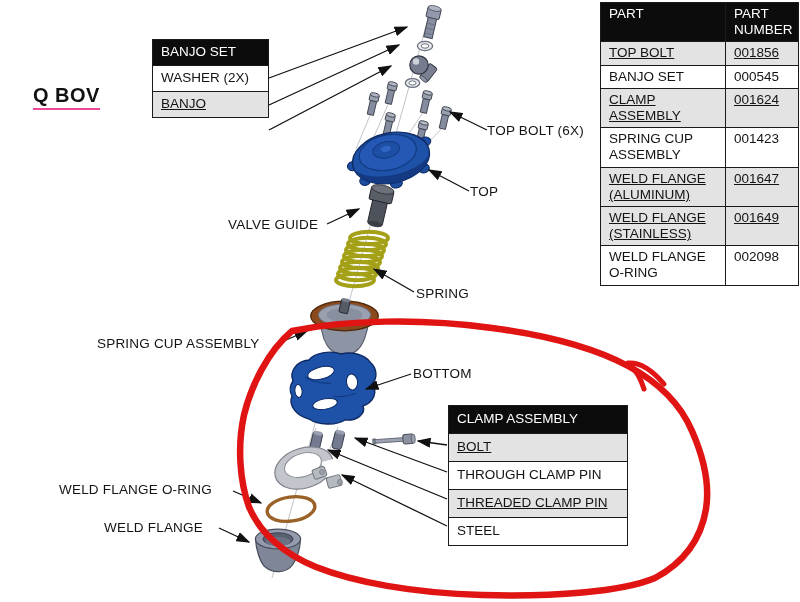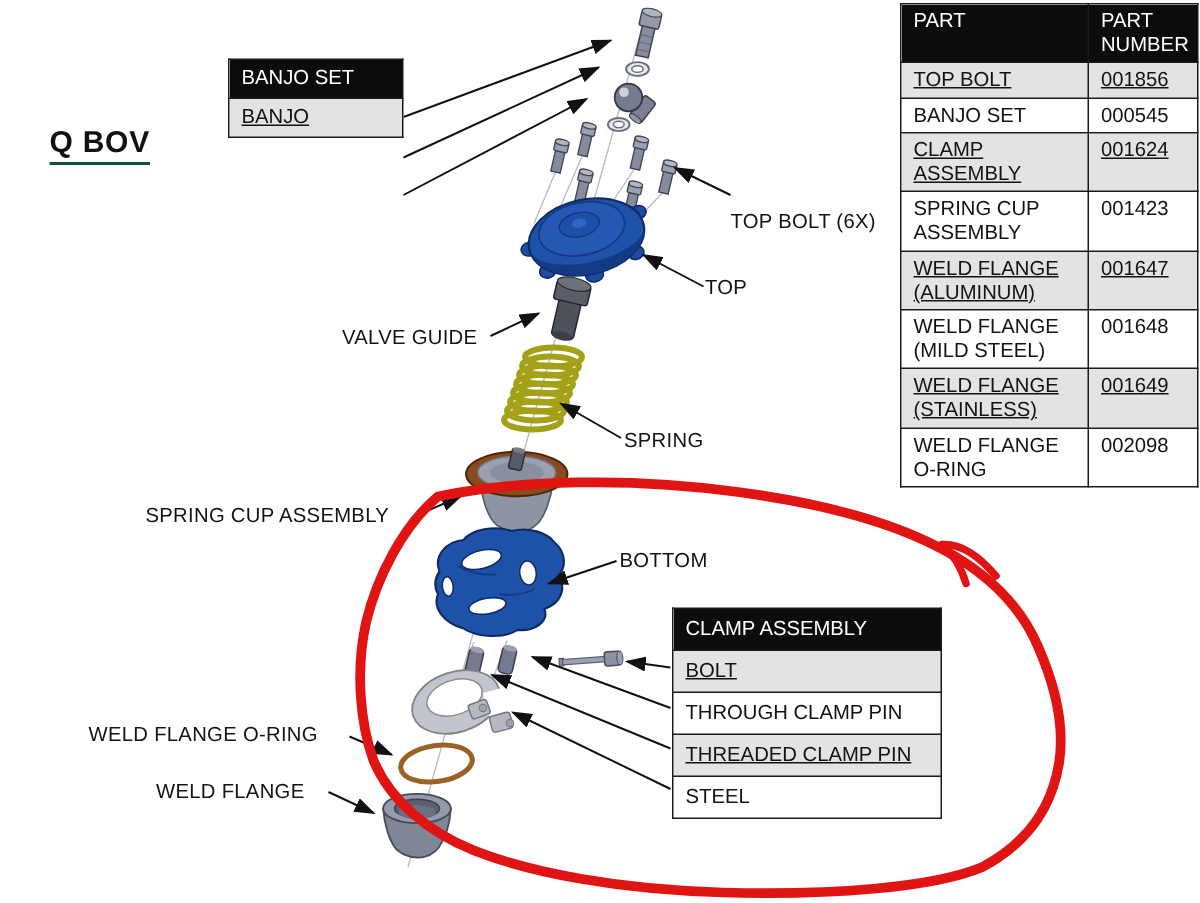--- a/index.html
+++ b/index.html
@@ -7,21 +7,21 @@
     position:relative; width:800px; height:602px; background:#ffffff;
     font-family:"Liberation Sans", sans-serif; overflow:hidden;
   }
   #diagram-svg { position:absolute; left:0; top:0; }
   .lbl {
     position:absolute; font-size:13.5px; color:#141414; white-space:nowrap;
     letter-spacing:0.2px;
   }
   .title {
     position:absolute; left:33px; top:84px; font-size:20px; font-weight:bold;
-    color:#111; border-bottom:2px solid #14532d; padding-bottom:1px; letter-spacing:0.5px;
+    color:#111; border-bottom:2px solid #ec4899; padding-bottom:1px; letter-spacing:0.5px;
   }
   table.tbl {
     position:absolute; border-collapse:collapse; background:#fff;
     font-family:"Liberation Sans", sans-serif; font-size:13.5px; color:#131313;
     table-layout:fixed;
     border-radius:15px;
   }
   .tbl th, .tbl td {
     border:1.5px solid #1a1a1a; text-align:left; vertical-align:top;
     font-weight:normal; line-height:1.22; padding:4px 8px; overflow:hidden;
@@ -237,33 +237,36 @@
       C 412 593 354 582 316 567
       C 284 554 260 533 249 507
       C 240 482 237 447 244 415
       C 251 386 268 351 292 331 Z"></path>
     <path stroke-width="5" d="M 664 384 C 653 371 641 362 628 363 C 635 369 641 379 644 389"></path>
   </g>
 </svg>
 
 <div class="title">Q BOV</div>
 
-<div class="lbl" style="left:487px; top:123px;margin-top:17px;">TOP BOLT (6X)</div>
+<div class="lbl" style="left:487px; top:123px;">TOP BOLT (6X)</div>
 <div class="lbl" style="left:470px; top:184px;text-align:right;">TOP</div>
 <div class="lbl" style="left:228px; top:217px;">VALVE GUIDE</div>
 <div class="lbl" style="left:416px; top:286px;">SPRING</div>
 <div class="lbl" style="left:97px;  top:336px;">SPRING CUP ASSEMBLY</div>
 <div class="lbl" style="left:413px; top:366px;">BOTTOM</div>
 <div class="lbl" style="left:59px;  top:482px;">WELD FLANGE O-RING</div>
 <div class="lbl" style="left:104px; top:520px;text-align:right;">WELD FLANGE</div>
 
 <table class="tbl" id="banjo-table">
   <tbody>
         <tr>
           <th>BANJO SET</th>
+        </tr>
+  <tr>
+          <td>WASHER (2X)</td>
         </tr>
   <tr>
           <td class="gray">BANJO</td>
         </tr>
 </tbody>
     </table>
 
 <table class="tbl" id="clamp-table">
   <tbody>
         <tr>
@@ -308,24 +311,20 @@
         </tr>
   <tr>
           <td>SPRING CUP ASSEMBLY</td>
           <td>001423</td>
         </tr>
   <tr>
           <td class="gray">WELD FLANGE (ALUMINUM)</td>
           <td class="gray">001647</td>
         </tr>
   <tr>
-          <td>WELD FLANGE (MILD STEEL)</td>
-          <td>001648</td>
-        </tr>
-  <tr>
           <td class="gray">WELD FLANGE (STAINLESS)</td>
           <td class="gray">001649</td>
         </tr>
   <tr>
           <td>WELD FLANGE O-RING</td>
           <td>002098</td>
         </tr>
 </tbody>
     </table>
 

